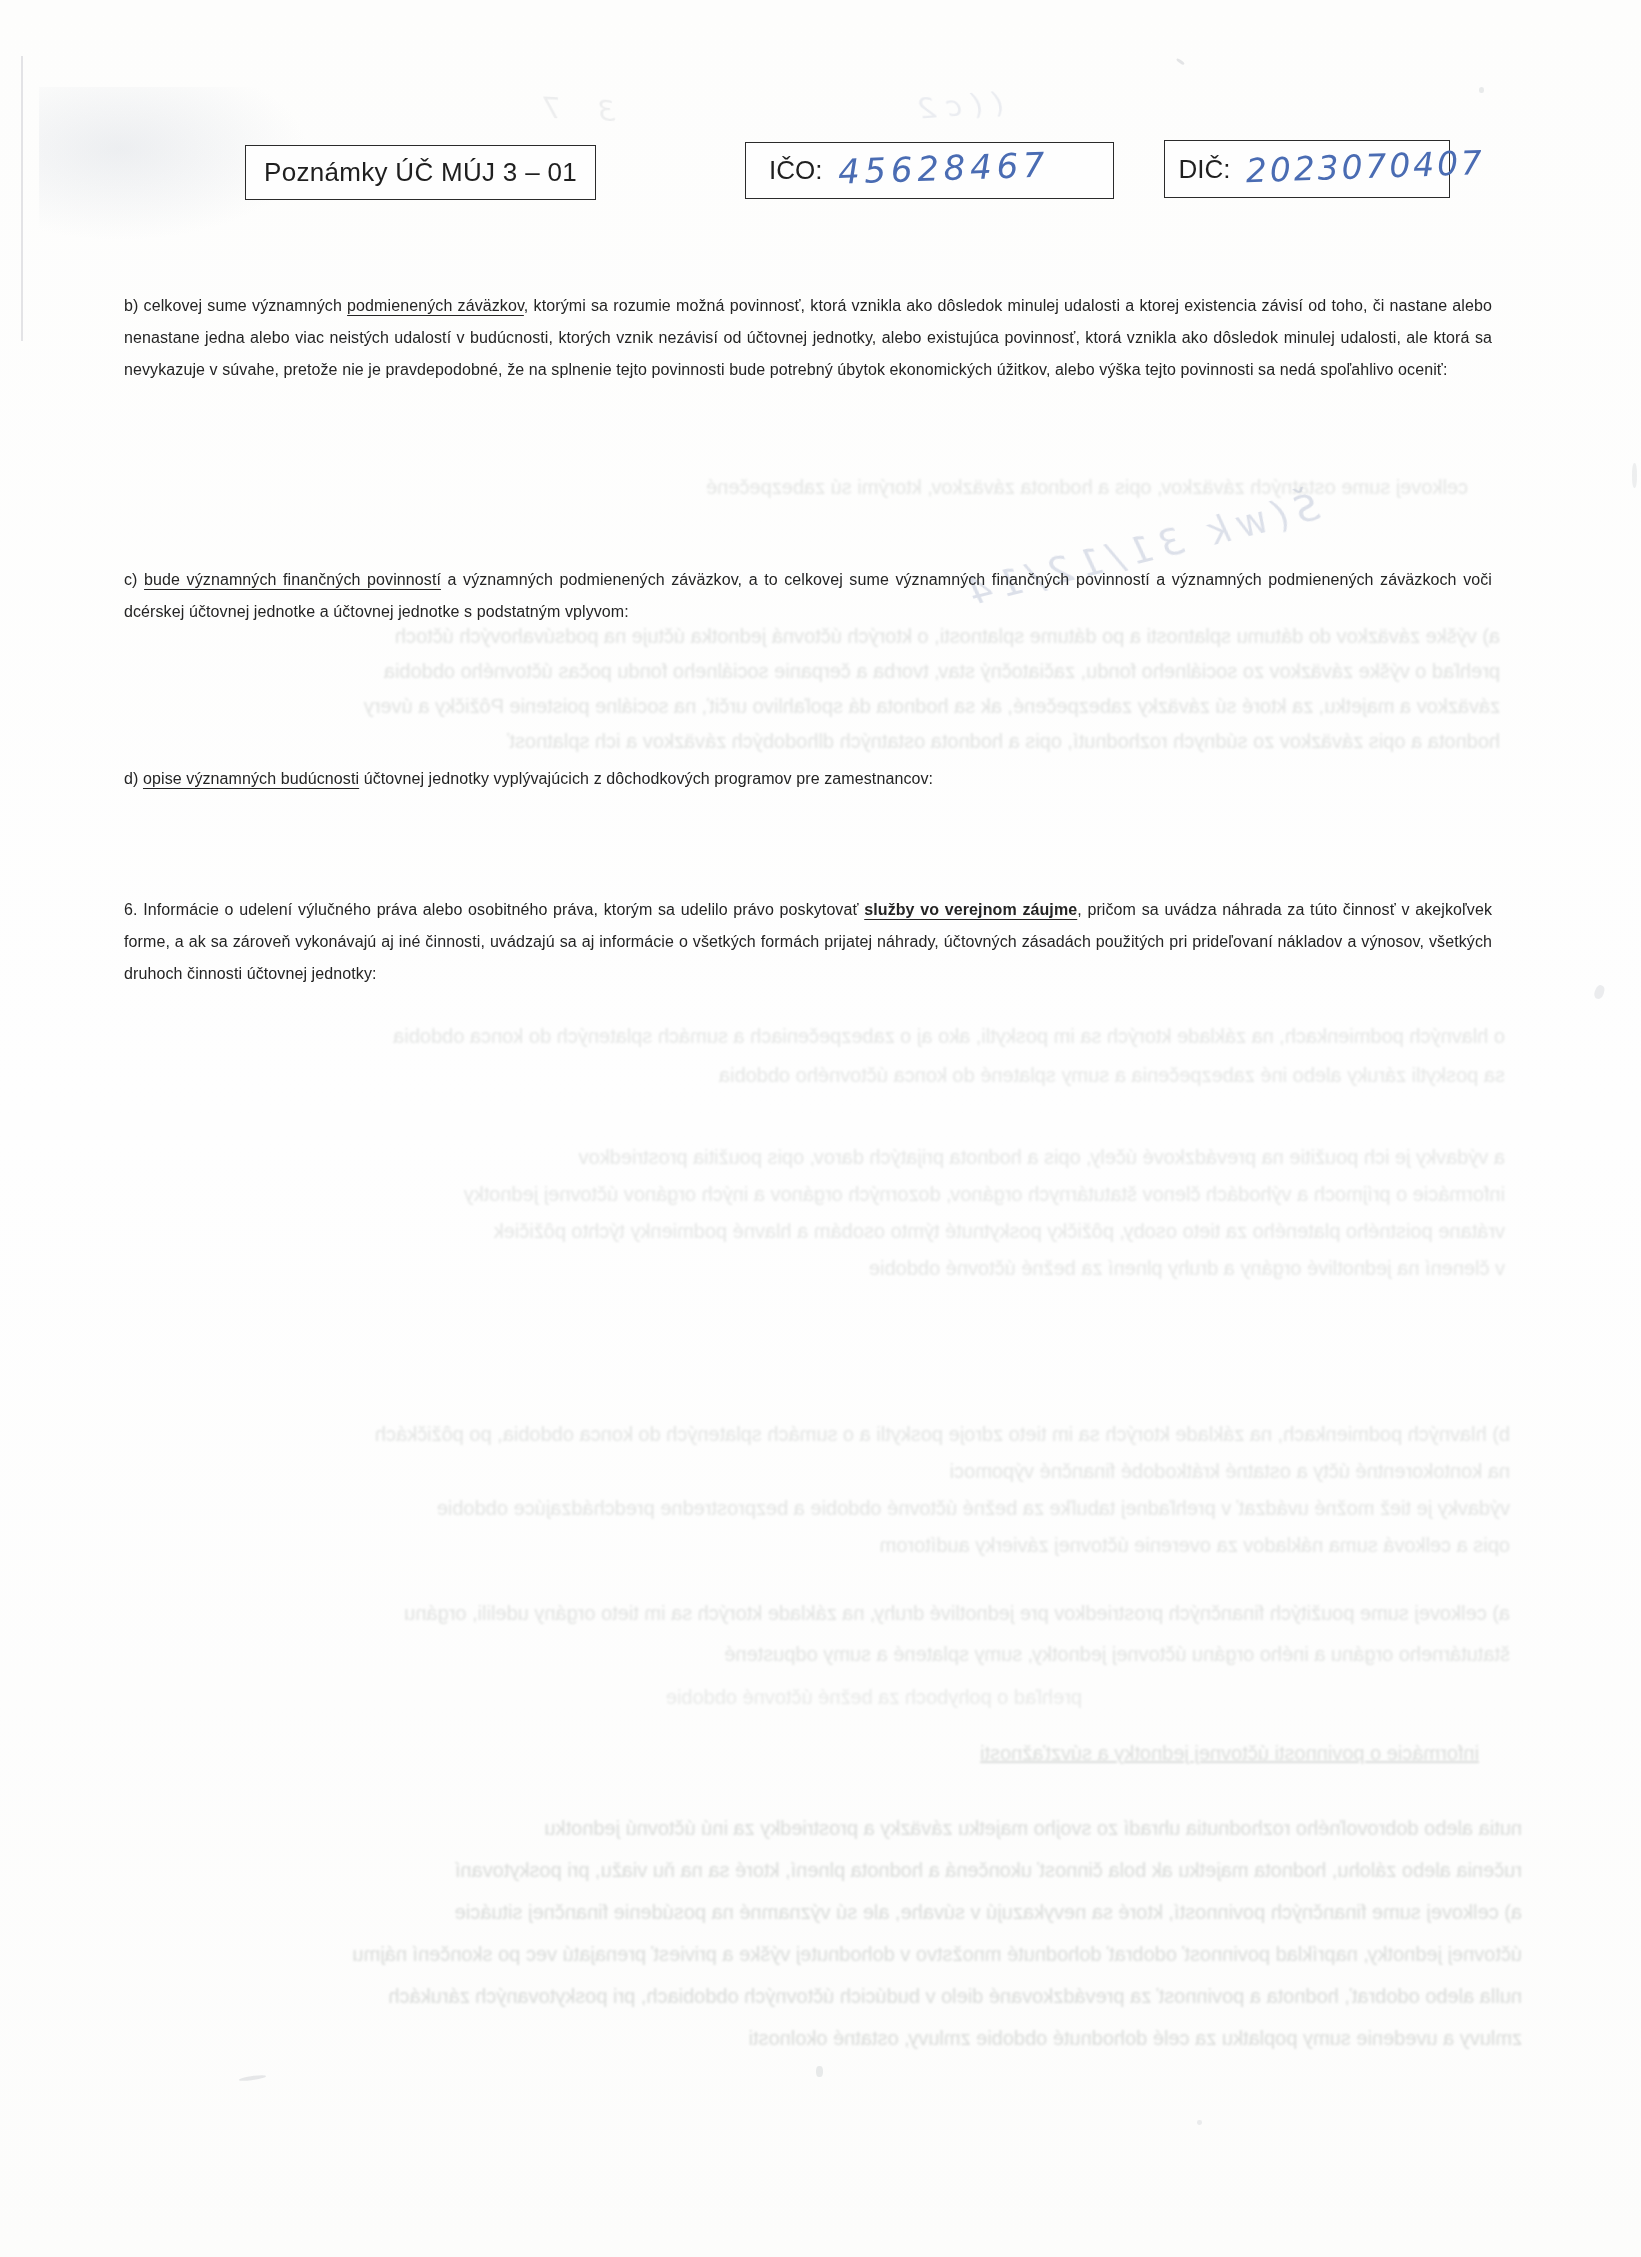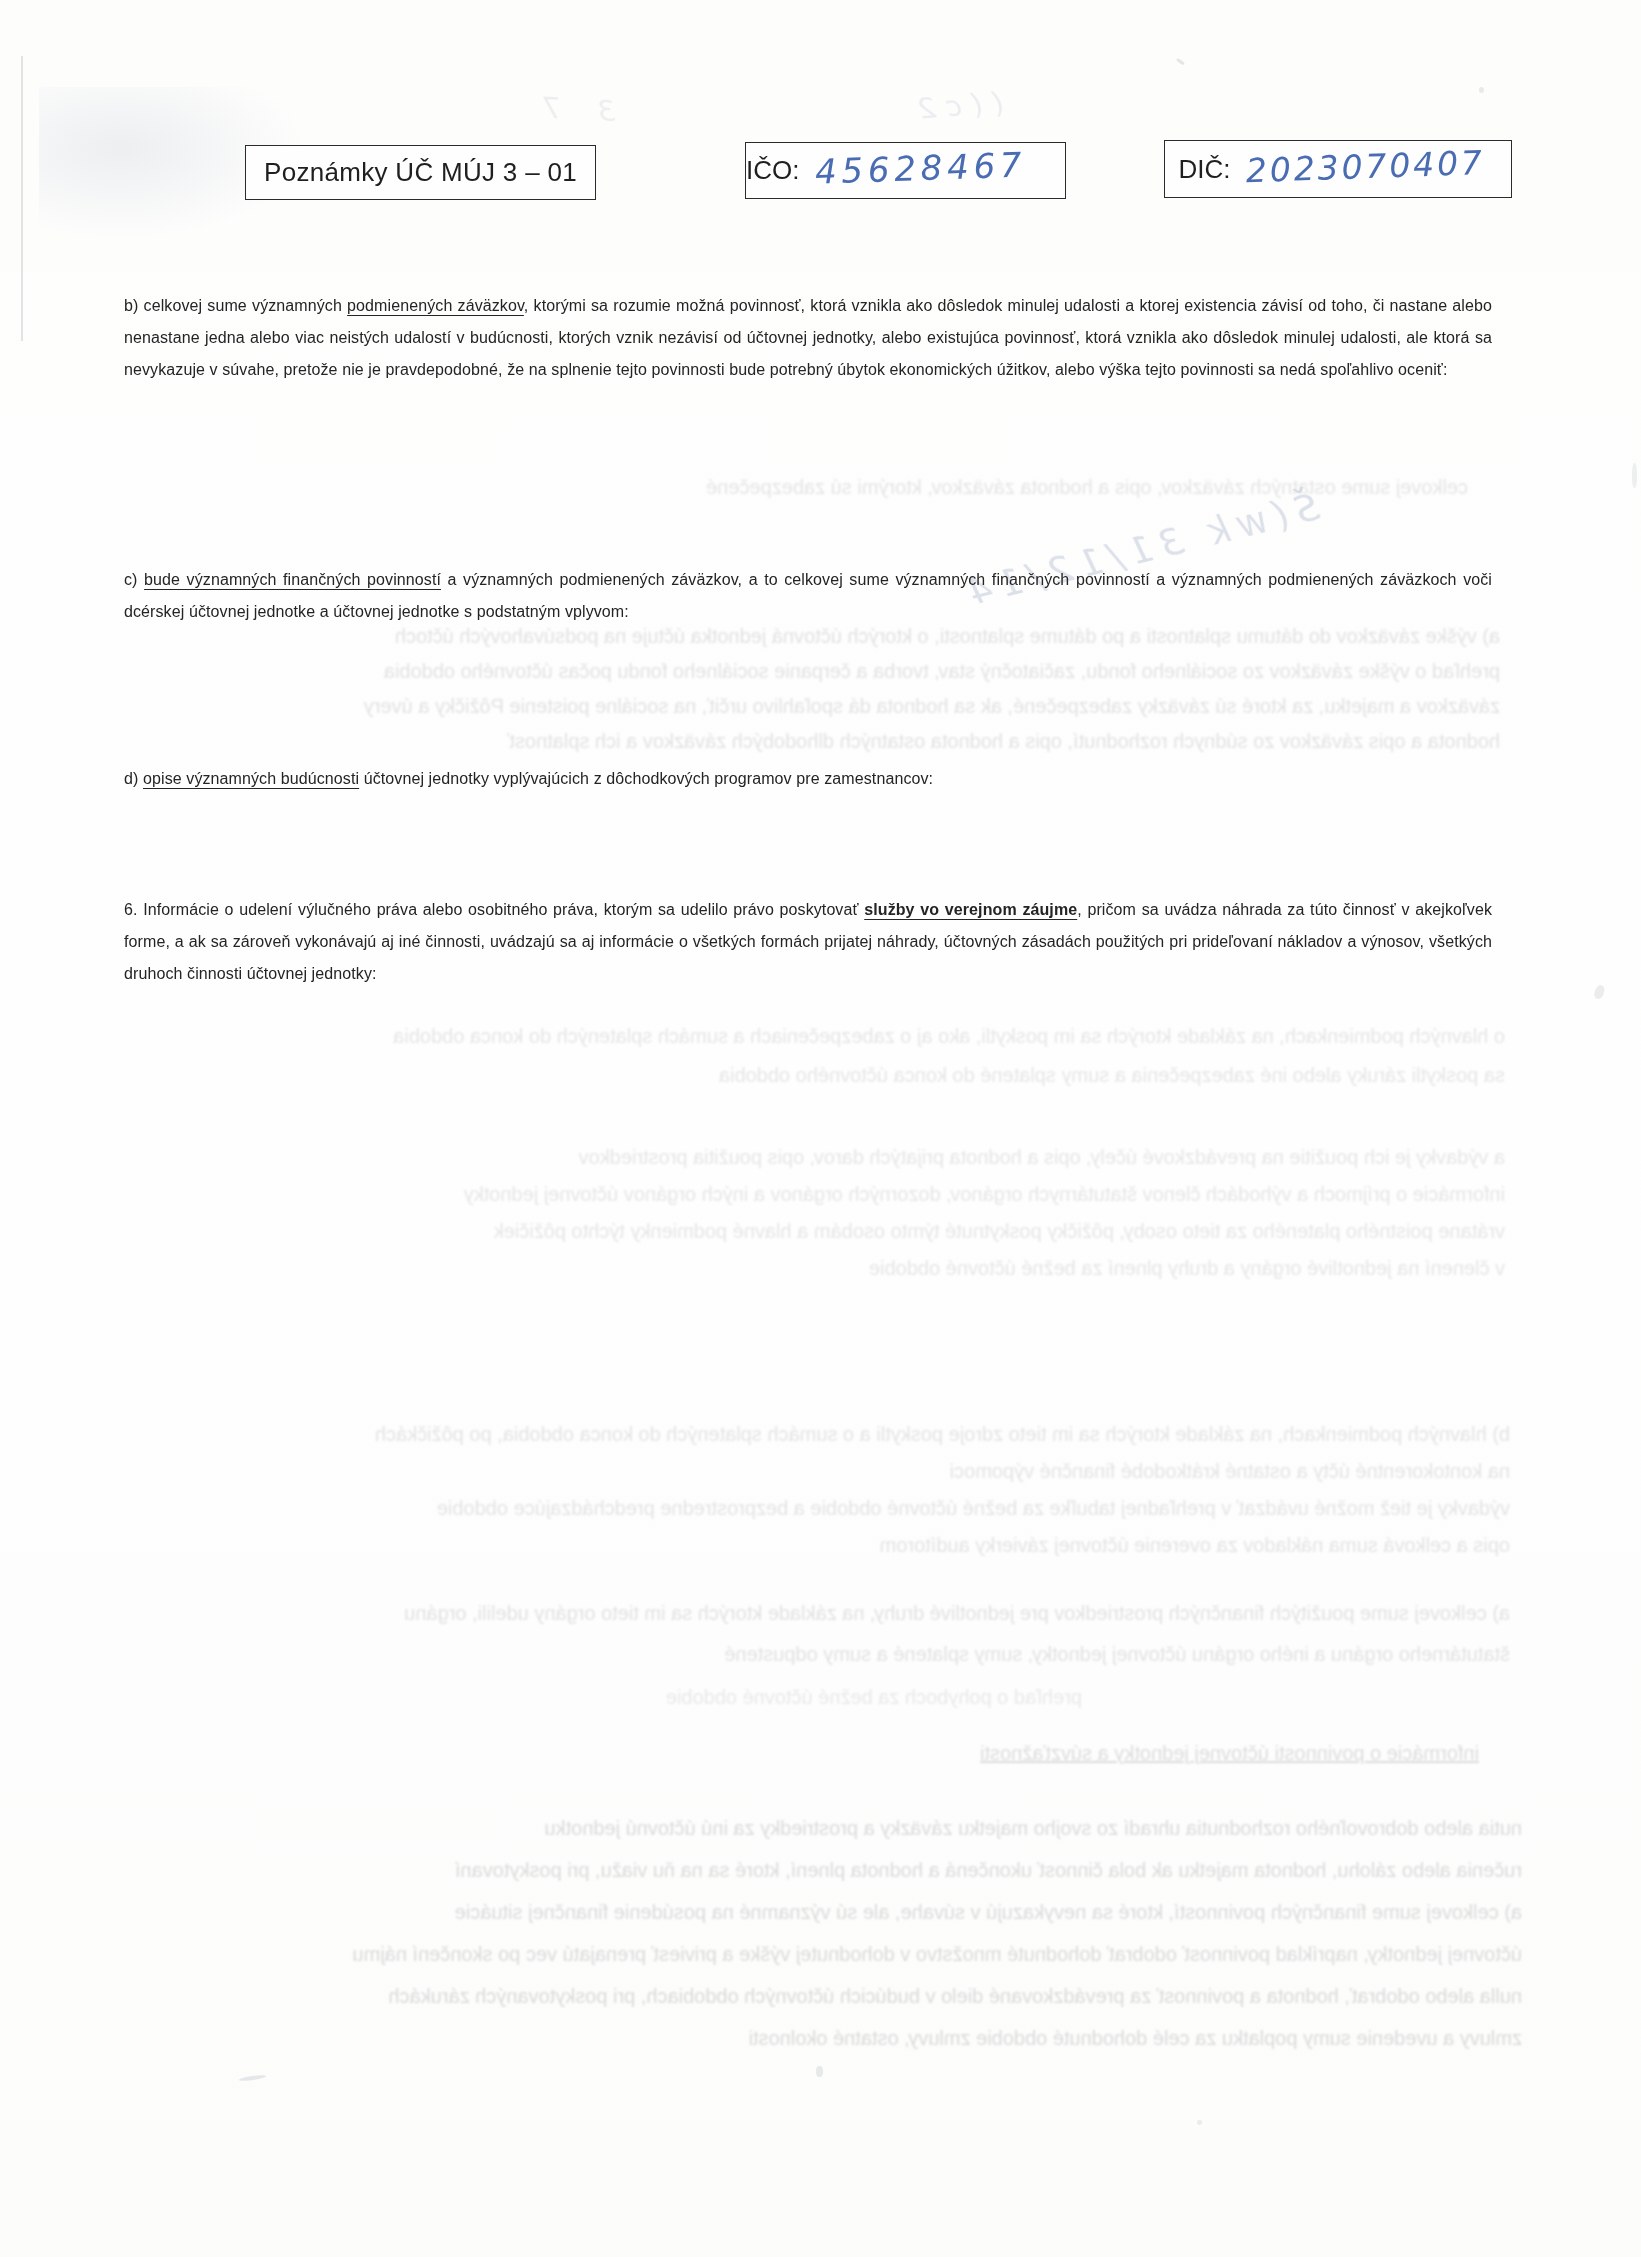--- a/index.html
+++ b/index.html
@@ -22,22 +22,22 @@
     border: 1.9px solid #2b2b2b;
     background: #fefefe;
     display: flex; align-items: center;
     color: #1f1f1f;
   }
   .box-title {
     left: 245px; top: 145px; width: 351px; height: 55px;
     justify-content: center;
     font-size: 26px; letter-spacing: 0.3px;
   }
-  .box-ico { left: 745px; top: 142px; width: 321px; height: 57px; padding-left: 0; }
-  .box-dic { left: 1164px; top: 140px; width: 348px; height: 58px; padding-left: 13.5px; }
+  .box-ico { left: 745px; top: 142px; width: 369px; height: 57px; padding-left: 23px; }
+  .box-dic { left: 1164px; top: 140px; width: 286px; height: 58px; padding-left: 13.5px; }
   .hdr-label { font-size: 26px; color: #1f1f1f; flex: 0 0 auto; }
   .handwritten {
     font-family: "DejaVu Sans", sans-serif;
     font-style: italic;
     font-size: 34px;
     color: #4a6cb3;
     letter-spacing: 4.8px;
     margin-left: 15.4px;
     transform: rotate(-2deg) translateY(-2.9px);
     white-space: nowrap;

